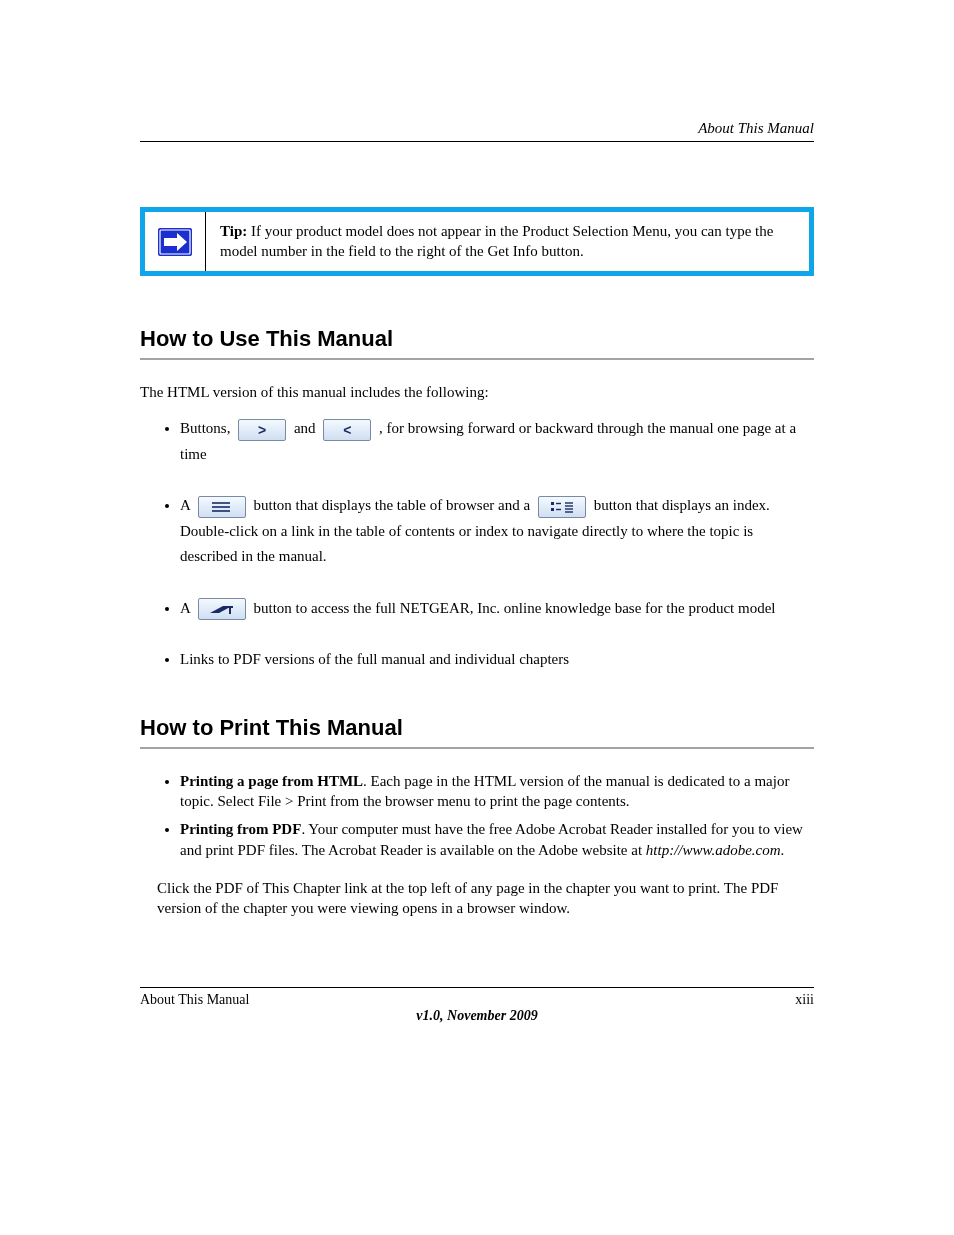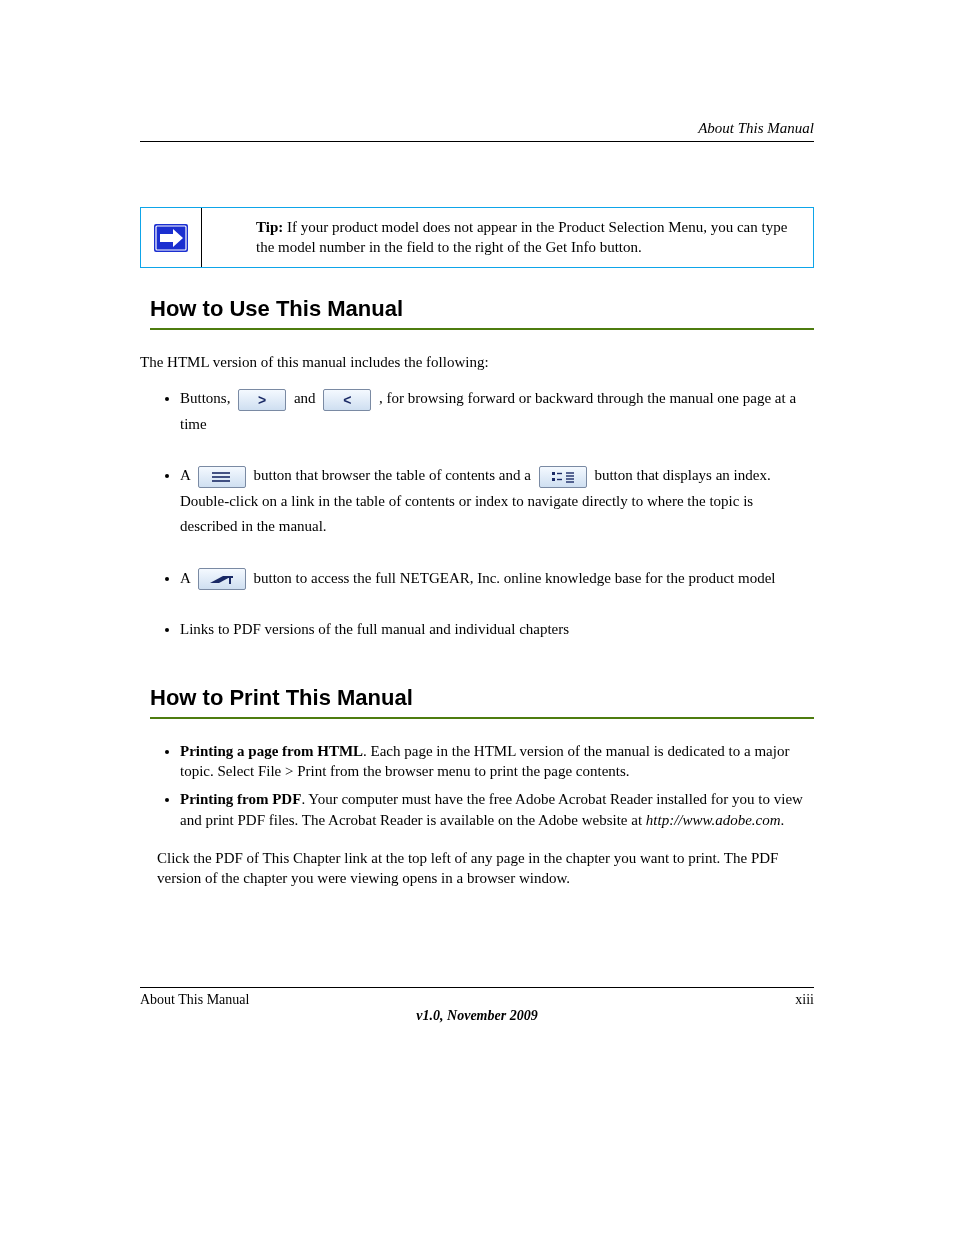--- a/index.html
+++ b/index.html
@@ -21,23 +21,22 @@
     font-size: 15px;
     text-align: right;
     padding-bottom: 4px;
     border-bottom: 1.2px solid #000;
     margin-bottom: 65px;
     font-style: italic;
   }
 
   .note-box {
     display: flex;
-    border: 1px solid #0ea5e9;
-    margin-bottom: 28px;
-    gap: 40px;
+    border: 5px solid #0ea5e9;
+    margin-bottom: 50px;
   }
   .note-icon-cell {
     flex: 0 0 52px;
     display: flex;
     align-items: center;
     justify-content: center;
     border-right: 1px solid #000;
     padding: 10px 4px;
   }
   .note-icon-cell svg { display: block; }
@@ -47,22 +46,22 @@
     font-size: 15px;
     line-height: 1.3;
   }
   .note-label { font-weight: bold; }
 
   .section-title {
     font-family: Arial, Helvetica, sans-serif;
     font-size: 22px;
     font-weight: bold;
     padding-bottom: 6px;
-    border-bottom: 2px solid #4d7c0f;
-    margin: 0 0 22px 10px;
+    border-bottom: 2px solid #a3a3a3;
+    margin: 0 0 22px 0;
   }
   .body-text {
     font-size: 15px;
     line-height: 1.35;
     margin: 0 0 14px 0;
   }
   ul.icon-list {
     list-style: disc;
     margin: 0 0 42px 0;
     padding-left: 40px;
@@ -164,21 +163,21 @@
     </li>
     <li>
       <span>A </span>
       <span class="inline-btn">
         <svg width="28" height="14" viewBox="0 0 28 14">
           <line x1="4" y1="3" x2="22" y2="3" class="icon-stroke" stroke-width="1.6"></line>
           <line x1="4" y1="7" x2="22" y2="7" class="icon-stroke" stroke-width="1.6"></line>
           <line x1="4" y1="11" x2="22" y2="11" class="icon-stroke" stroke-width="1.6"></line>
         </svg>
       </span>
-      <span> button that browser the table of contents and a </span>
+      <span> button that displays the table of browser and a </span>
       <span class="inline-btn">
         <svg width="28" height="14" viewBox="0 0 28 14">
           <rect x="3" y="2" width="3" height="3" class="icon-fill"></rect>
           <line x1="8" y1="3.5" x2="13" y2="3.5" class="icon-stroke" stroke-width="1.4"></line>
           <rect x="3" y="8" width="3" height="3" class="icon-fill"></rect>
           <line x1="8" y1="9.5" x2="13" y2="9.5" class="icon-stroke" stroke-width="1.4"></line>
           <line x1="17" y1="3" x2="25" y2="3" class="icon-stroke" stroke-width="1.4"></line>
           <line x1="17" y1="6" x2="25" y2="6" class="icon-stroke" stroke-width="1.4"></line>
           <line x1="17" y1="9" x2="25" y2="9" class="icon-stroke" stroke-width="1.4"></line>
           <line x1="17" y1="12" x2="25" y2="12" class="icon-stroke" stroke-width="1.4"></line>

